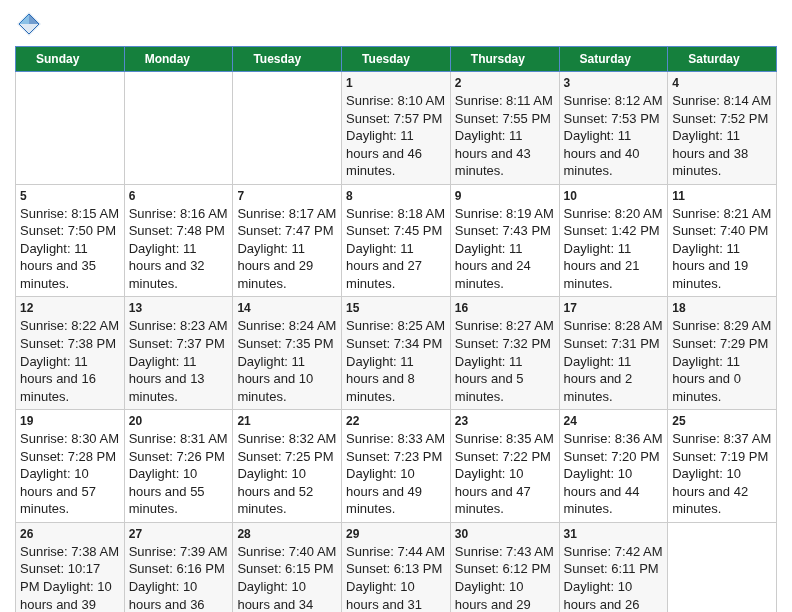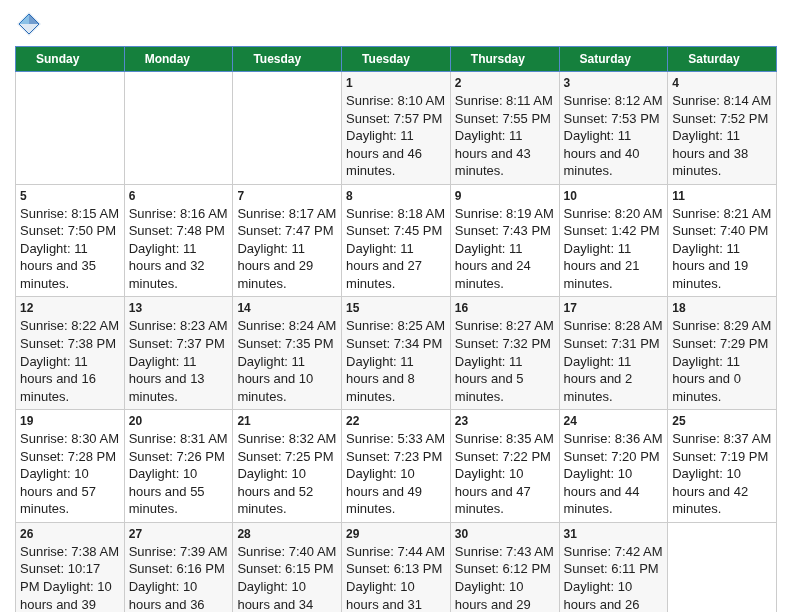--- a/index.html
+++ b/index.html
@@ -273,21 +273,21 @@
         </td>
         <td>
           <span class="day-num">21</span>
           <div class="day-info">Sunrise: 8:32 AM
 Sunset: 7:25 PM
 Daylight: 10 hours
 and 52 minutes.</div>
         </td>
         <td>
           <span class="day-num">22</span>
-          <div class="day-info">Sunrise: 5:33 AM
+          <div class="day-info">Sunrise: 8:33 AM
 Sunset: 7:23 PM
 Daylight: 10 hours
 and 49 minutes.</div>
         </td>
         <td>
           <span class="day-num">23</span>
           <div class="day-info">Sunrise: 8:35 AM
 Sunset: 7:22 PM
 Daylight: 10 hours
 and 47 minutes.</div>

